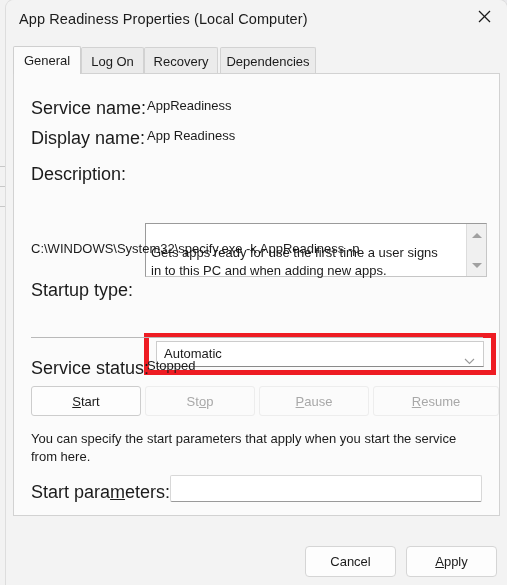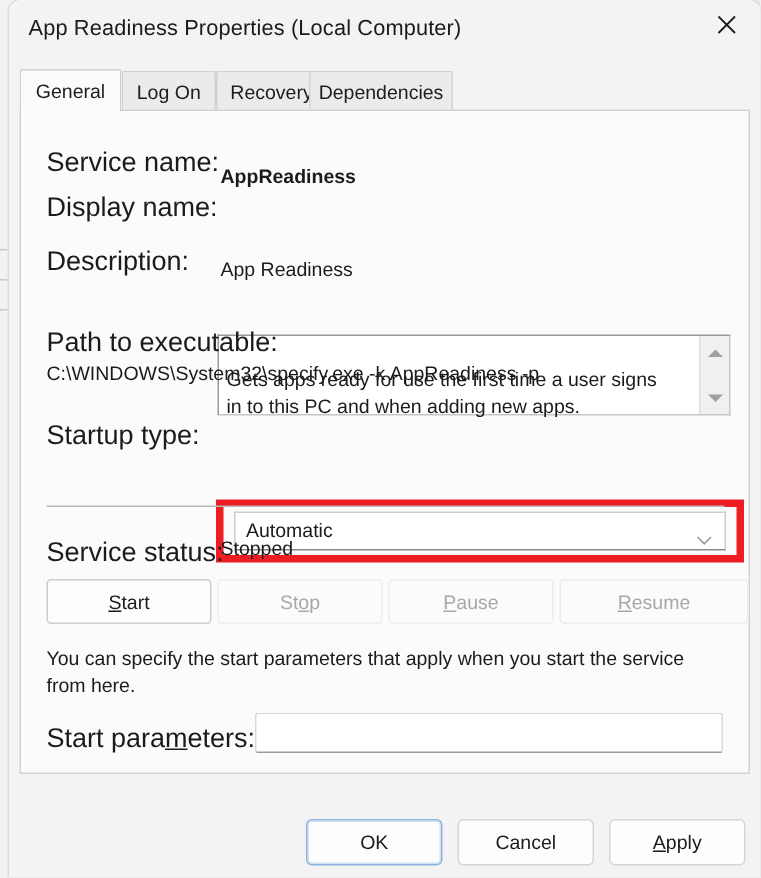--- a/index.html
+++ b/index.html
@@ -312,48 +312,47 @@
   <div class="tabstrip">
     <div class="tab" style="left:68px; width:63px;">
       <span>Log On</span>
     </div>
     <div class="tab active" style="left:0px; width:68px; top:-1px;">
       <span>General</span>
     </div>
     <div class="tab" style="left:131px; width:74px;">
       <span>Recovery</span>
     </div>
-    <div class="tab" style="left:193px; width:96px;">
+    <div class="tab" style="left:207px; width:96px;">
       <span>Dependencies</span>
     </div>
   </div>
 
   <div class="panel">
 
     <div class="row-label" style="left:17px; top:24px;">Service name:</div>
-    <div class="row-value" style="left:133px; top:36px;font-weight:bold;">AppReadiness</div>
+    <div class="row-value" style="left:133px; top:24px;">AppReadiness</div>
 
     <div class="row-label" style="left:17px; top:54px;">Display name:</div>
-    <div class="row-value" style="left:133px; top:54px;margin-top:44px;">App Readiness</div>
+    <div class="row-value" style="left:133px; top:54px;">App Readiness</div>
 
     <div class="row-label" style="left:17px; top:90px;">Description:</div>
 
     <div class="desc-box">
       <div class="desc-text">Gets apps ready for use the first time a user signs in to this PC and when adding new apps.</div>
       <div class="desc-scroll">
         <div class="sb-arrow up">
             <div class="tri up"></div>
           </div>
         <div class="sb-arrow down">
             <div class="tri down"></div>
           </div>
       </div>
     </div>
 
-    <div class="row-label" style="left:17px; top:144px;">Path to executable:</div>
     <div class="row-value" style="left:17px; top:167px;">C:\WINDOWS\System32\specify.exe -k AppReadiness -p</div>
 
     <div class="row-label" style="left:17px; top:206px;">
       <span>Startup type:</span>
     </div>
 
     <div class="redbox"></div>
 
     <div class="combo">
       <span class="combo-text">Automatic</span>
@@ -384,23 +383,20 @@
 
     <div class="hint">You can specify the start parameters that apply when you start the service from here.</div>
 
     <div class="row-label" style="left:17px; top:408px;">
       <span>Start para</span><span class="acc">m</span><span>eters:</span>
     </div>
     <input class="param-input" type="text" placeholder="" style="">
 
   </div>
 
-  <div class="dlg-btn default" style="left:198px; width:91px;">
-    <span>OK</span>
-  </div>
   <div class="dlg-btn" style="left:299px; width:91px;">
     <span>Cancel</span>
   </div>
   <div class="dlg-btn" style="left:400px; width:91px;">
     <span><span class="acc">A</span>pply</span>
   </div>
 
 </div>
 
 </body></html>

